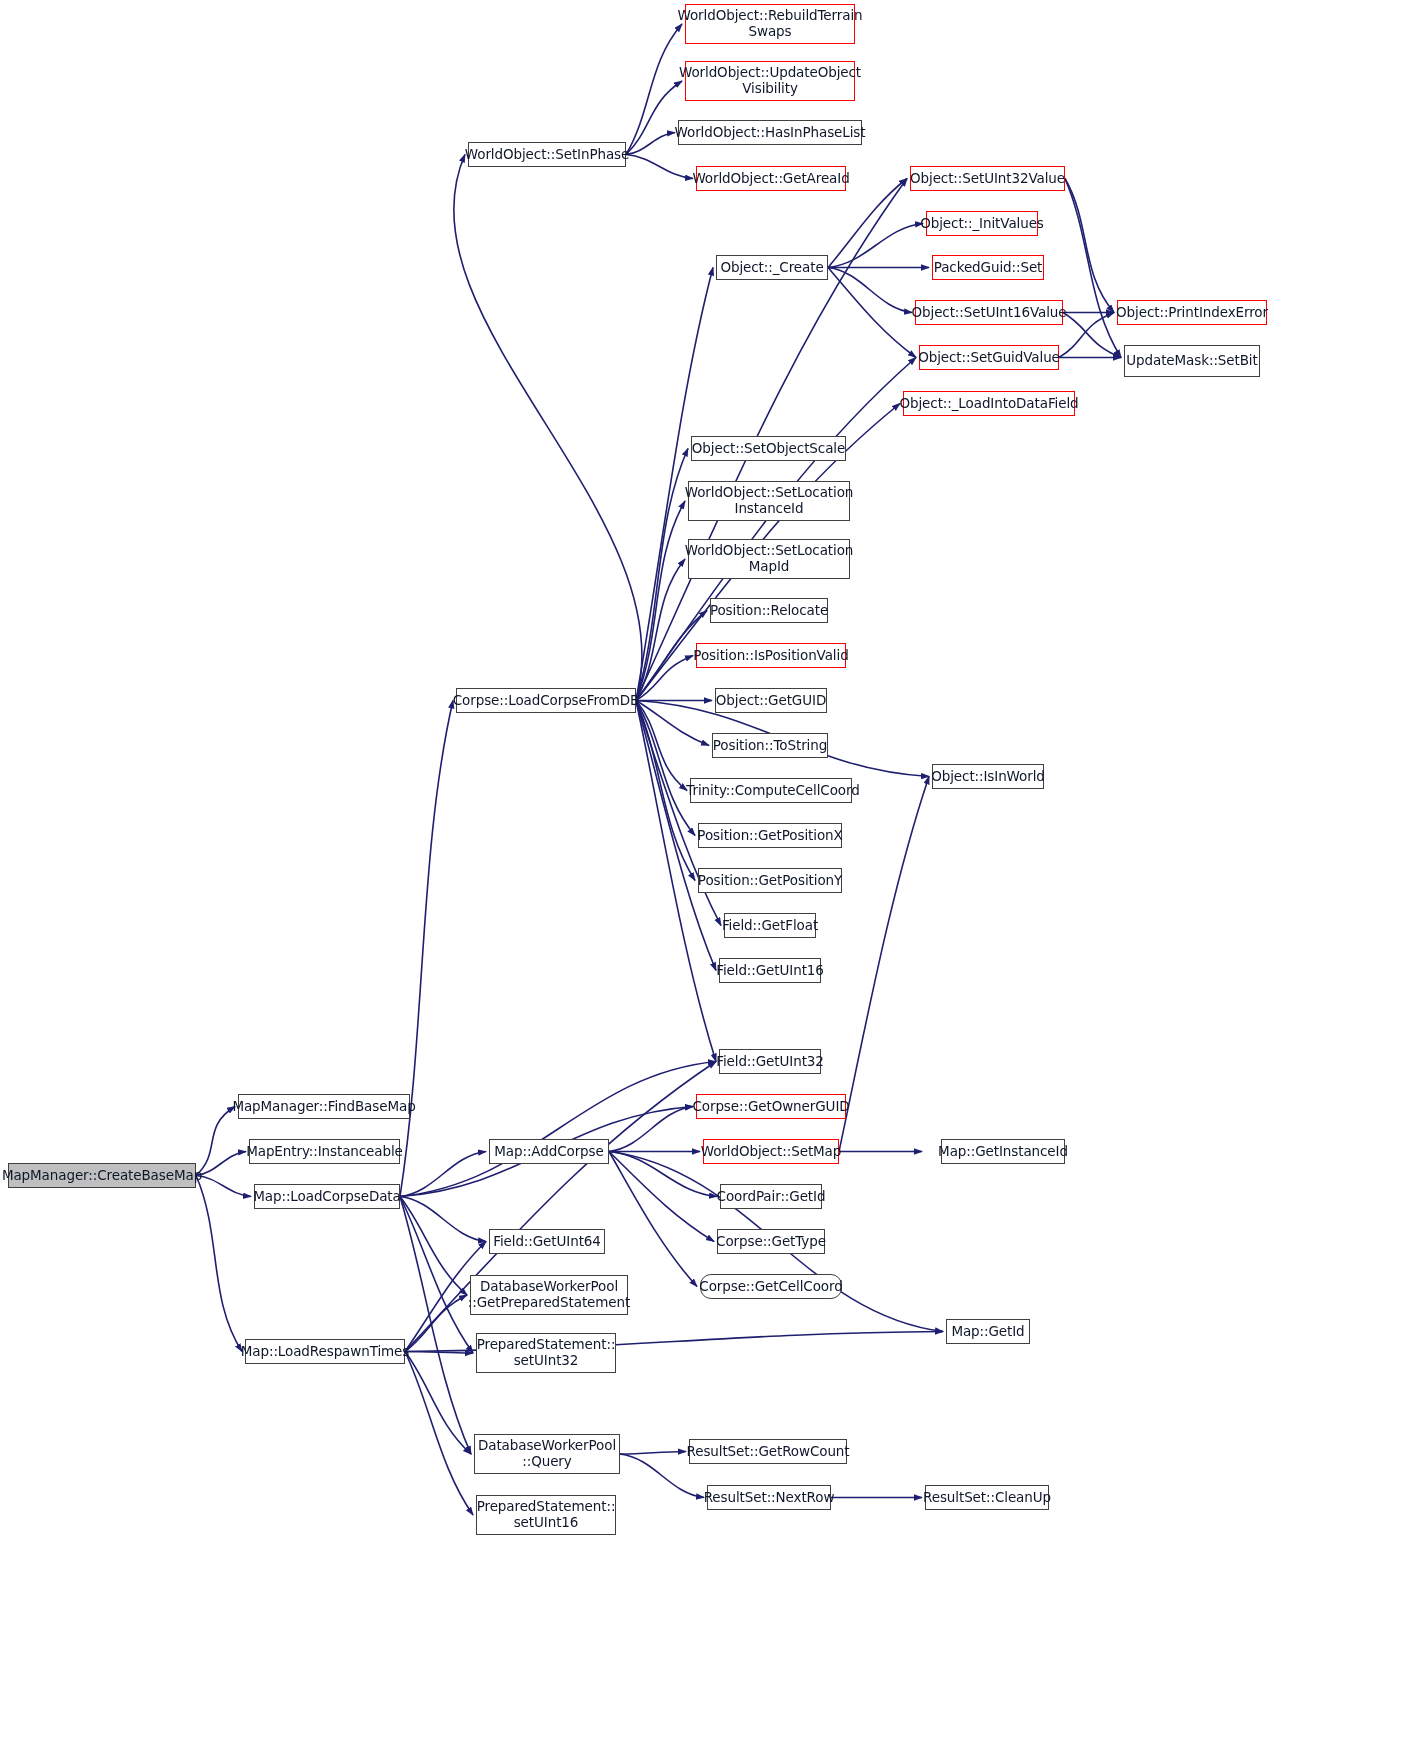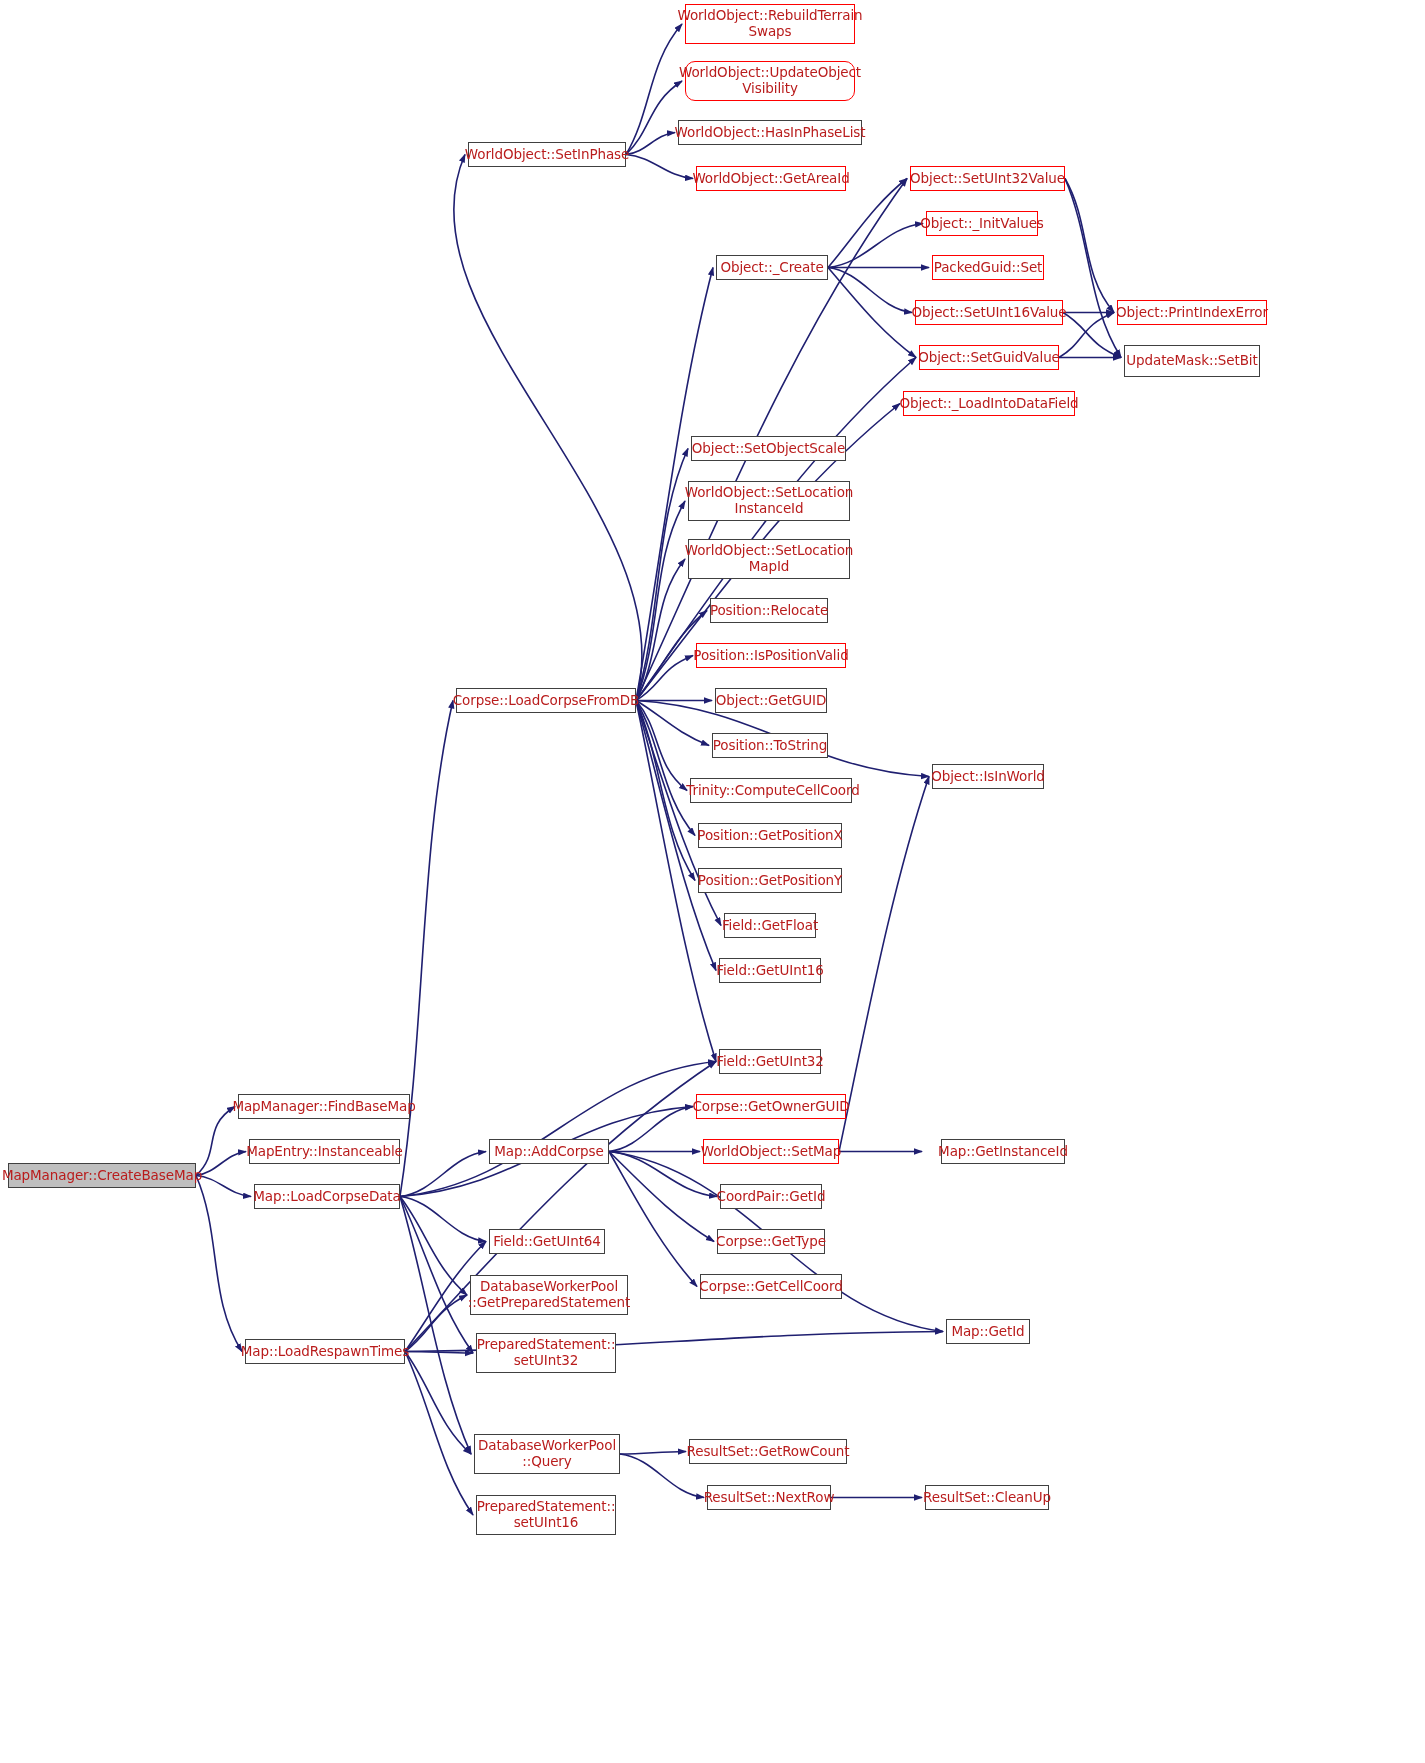--- a/index.html
+++ b/index.html
@@ -25,21 +25,21 @@
   }
   .node {
     position: absolute;
     box-sizing: border-box;
     display: flex;
     align-items: center;
     justify-content: center;
     text-align: center;
     background: #ffffff;
     border: 1px solid #404040;
-    color: #b91c1c;
+    color: #0f172a;
     font-size: 13.5px;
     line-height: 1.18;
     white-space: pre-line;
     padding: 1px 4px;
     letter-spacing: -0.1px;
   }
   .node.red {
     border: 1.5px solid #ff0000;
   }
   .node.current {
@@ -137,21 +137,21 @@
 ::GetPreparedStatement</div>
       <div class="node" style="left: 476px; top: 1333px; width: 140px; height: 40px;">PreparedStatement::
 setUInt32</div>
       <div class="node" style="left: 474px; top: 1434px; width: 146px; height: 40px;">DatabaseWorkerPool
 ::Query</div>
       <div class="node" style="left: 476px; top: 1495px; width: 140px; height: 40px;">PreparedStatement::
 setUInt16</div>
       <div class="node" style="left: 468px; top: 142px; width: 158px; height: 25px;">WorldObject::SetInPhase</div>
       <div class="node red" style="left: 685px; top: 4px; width: 170px; height: 40px;">WorldObject::RebuildTerrain
 Swaps</div>
-      <div class="node red" style="left: 685px; top: 61px; width: 170px; height: 40px; border-radius: 10px;">WorldObject::UpdateObject
+      <div class="node red" style="left: 685px; top: 61px; width: 170px; height: 40px;">WorldObject::UpdateObject
 Visibility</div>
       <div class="node" style="left: 678px; top: 120px; width: 184px; height: 25px;">WorldObject::HasInPhaseList</div>
       <div class="node red" style="left: 696px; top: 166px; width: 150px; height: 25px;">WorldObject::GetAreaId</div>
       <div class="node" style="left: 716px; top: 255px; width: 112px; height: 25px;">Object::_Create</div>
       <div class="node red" style="left: 910px; top: 166px; width: 155px; height: 25px;">Object::SetUInt32Value</div>
       <div class="node red" style="left: 926px; top: 211px; width: 112px; height: 25px;">Object::_InitValues</div>
       <div class="node red" style="left: 932px; top: 255px; width: 112px; height: 25px;">PackedGuid::Set</div>
       <div class="node red" style="left: 915px; top: 300px; width: 148px; height: 25px;">Object::SetUInt16Value</div>
       <div class="node red" style="left: 919px; top: 345px; width: 140px; height: 25px;">Object::SetGuidValue</div>
       <div class="node red" style="left: 903px; top: 391px; width: 172px; height: 25px;">Object::_LoadIntoDataField</div>
@@ -169,21 +169,21 @@
       <div class="node" style="left: 690px; top: 778px; width: 162px; height: 25px; padding-left: 8px;">Trinity::ComputeCellCoord</div>
       <div class="node" style="left: 698px; top: 823px; width: 144px; height: 25px;">Position::GetPositionX</div>
       <div class="node" style="left: 698px; top: 868px; width: 144px; height: 25px;">Position::GetPositionY</div>
       <div class="node" style="left: 724px; top: 913px; width: 92px; height: 25px;">Field::GetFloat</div>
       <div class="node" style="left: 719px; top: 958px; width: 102px; height: 25px;">Field::GetUInt16</div>
       <div class="node" style="left: 719px; top: 1049px; width: 102px; height: 25px;">Field::GetUInt32</div>
       <div class="node red" style="left: 696px; top: 1094px; width: 150px; height: 25px;">Corpse::GetOwnerGUID</div>
       <div class="node red" style="left: 703px; top: 1139px; width: 136px; height: 25px;">WorldObject::SetMap</div>
       <div class="node" style="left: 720px; top: 1184px; width: 102px; height: 25px;">CoordPair::GetId</div>
       <div class="node" style="left: 717px; top: 1229px; width: 108px; height: 25px;">Corpse::GetType</div>
-      <div class="node" style="left: 700px; top: 1274px; width: 142px; height: 25px;">Corpse::GetCellCoord</div>
+      <div class="node" style="left: 700px; top: 1274px; width: 142px; height: 25px; border-radius: 11px;">Corpse::GetCellCoord</div>
       <div class="node" style="left: 932px; top: 764px; width: 112px; height: 25px;">Object::IsInWorld</div>
       <div class="node" style="left: 925px; top: 1139px; width: 124px; height: 25px; margin-left: 16px;">Map::GetInstanceId</div>
       <div class="node" style="left: 946px; top: 1319px; width: 84px; height: 25px;">Map::GetId</div>
       <div class="node" style="left: 689px; top: 1439px; width: 158px; height: 25px;">ResultSet::GetRowCount</div>
       <div class="node" style="left: 707px; top: 1485px; width: 124px; height: 25px;">ResultSet::NextRow</div>
       <div class="node" style="left: 925px; top: 1485px; width: 124px; height: 25px;">ResultSet::CleanUp</div>
     </div>
 </div>
 
 </body></html>

